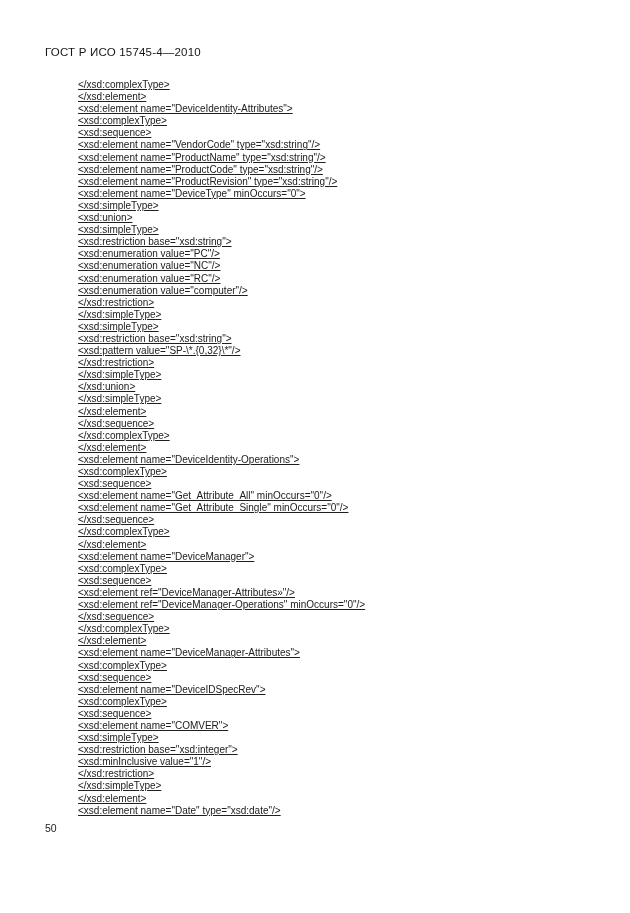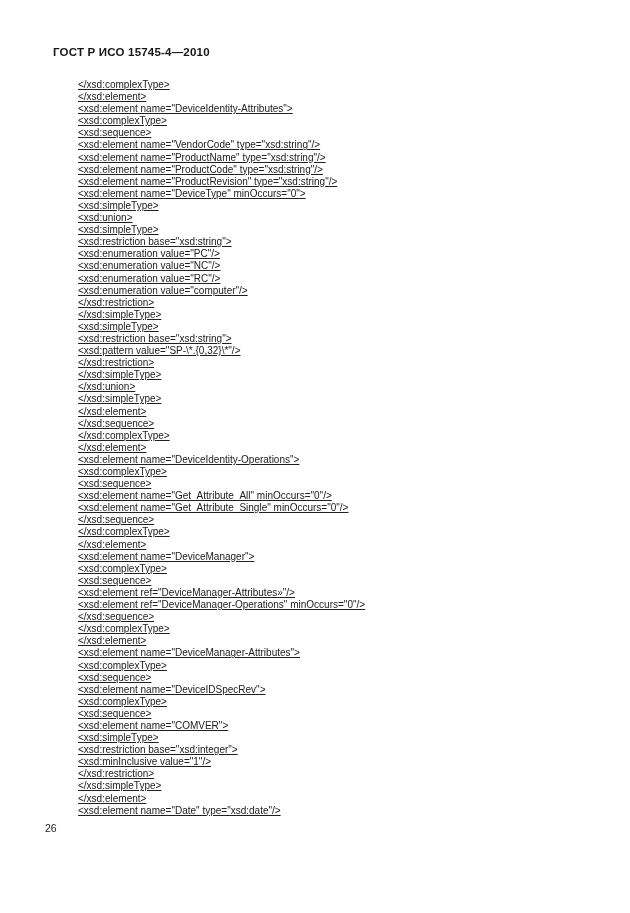--- a/index.html
+++ b/index.html
@@ -13,25 +13,24 @@
     position: relative;
     font-family: "Liberation Sans", sans-serif;
     color: #1d1d1d;
     overflow: hidden;
   }
   .doc-header {
     position: absolute;
     left: 45px;
     top: 46px;
     font-size: 11.5px;
-    font-weight: bold;
+    font-weight: normal;
     letter-spacing: 0.2px;
     color: #161616;
     white-space: pre;
-    margin-left: 8px;
   }
   .code-block {
     position: absolute;
     left: 78px;
     top: 79px;
     font-size: 10px;
     line-height: 12.1px;
     white-space: pre;
     color: #202020;
     text-decoration: underline;
@@ -47,13 +46,13 @@
     color: #222222;
   }
 </style>
 </head>
 <body>
 
 <div class="doc-header">ГОСТ Р ИСО 15745-4—2010</div>
 
 <div class="code-block" id="code-block"><div class="code-line">&lt;/xsd:complexType&gt;</div><div class="code-line">&lt;/xsd:element&gt;</div><div class="code-line">&lt;xsd:element name="DeviceIdentity-Attributes"&gt;</div><div class="code-line">&lt;xsd:complexType&gt;</div><div class="code-line">&lt;xsd:sequence&gt;</div><div class="code-line">&lt;xsd:element name="VendorCode" type="xsd:string"/&gt;</div><div class="code-line">&lt;xsd:element name="ProductName" type="xsd:string"/&gt;</div><div class="code-line">&lt;xsd:element name="ProductCode" type="xsd:string"/&gt;</div><div class="code-line">&lt;xsd:element name="ProductRevision" type="xsd:string"/&gt;</div><div class="code-line">&lt;xsd:element name="DeviceType" minOccurs="0"&gt;</div><div class="code-line">&lt;xsd:simpleType&gt;</div><div class="code-line">&lt;xsd:union&gt;</div><div class="code-line">&lt;xsd:simpleType&gt;</div><div class="code-line">&lt;xsd:restriction base="xsd:string"&gt;</div><div class="code-line">&lt;xsd:enumeration value="PC"/&gt;</div><div class="code-line">&lt;xsd:enumeration value="NC"/&gt;</div><div class="code-line">&lt;xsd:enumeration value="RC"/&gt;</div><div class="code-line">&lt;xsd:enumeration value="computer"/&gt;</div><div class="code-line">&lt;/xsd:restriction&gt;</div><div class="code-line">&lt;/xsd:simpleType&gt;</div><div class="code-line">&lt;xsd:simpleType&gt;</div><div class="code-line">&lt;xsd:restriction base="xsd:string"&gt;</div><div class="code-line">&lt;xsd:pattern value="SP-\*.{0,32}\*"/&gt;</div><div class="code-line">&lt;/xsd:restriction&gt;</div><div class="code-line">&lt;/xsd:simpleType&gt;</div><div class="code-line">&lt;/xsd:union&gt;</div><div class="code-line">&lt;/xsd:simpleType&gt;</div><div class="code-line">&lt;/xsd:element&gt;</div><div class="code-line">&lt;/xsd:sequence&gt;</div><div class="code-line">&lt;/xsd:complexType&gt;</div><div class="code-line">&lt;/xsd:element&gt;</div><div class="code-line">&lt;xsd:element name="DeviceIdentity-Operations"&gt;</div><div class="code-line">&lt;xsd:complexType&gt;</div><div class="code-line">&lt;xsd:sequence&gt;</div><div class="code-line">&lt;xsd:element name="Get_Attribute_All" minOccurs="0"/&gt;</div><div class="code-line">&lt;xsd:element name="Get_Attribute_Single" minOccurs="0"/&gt;</div><div class="code-line">&lt;/xsd:sequence&gt;</div><div class="code-line">&lt;/xsd:complexType&gt;</div><div class="code-line">&lt;/xsd:element&gt;</div><div class="code-line">&lt;xsd:element name="DeviceManager"&gt;</div><div class="code-line">&lt;xsd:complexType&gt;</div><div class="code-line">&lt;xsd:sequence&gt;</div><div class="code-line">&lt;xsd:element ref="DeviceManager-Attributes»"/&gt;</div><div class="code-line">&lt;xsd:element ref="DeviceManager-Operations" minOccurs="0"/&gt;</div><div class="code-line">&lt;/xsd:sequence&gt;</div><div class="code-line">&lt;/xsd:complexType&gt;</div><div class="code-line">&lt;/xsd:element&gt;</div><div class="code-line">&lt;xsd:element name="DeviceManager-Attributes"&gt;</div><div class="code-line">&lt;xsd:complexType&gt;</div><div class="code-line">&lt;xsd:sequence&gt;</div><div class="code-line">&lt;xsd:element name="DeviceIDSpecRev"&gt;</div><div class="code-line">&lt;xsd:complexType&gt;</div><div class="code-line">&lt;xsd:sequence&gt;</div><div class="code-line">&lt;xsd:element name="COMVER"&gt;</div><div class="code-line">&lt;xsd:simpleType&gt;</div><div class="code-line">&lt;xsd:restriction base="xsd:integer"&gt;</div><div class="code-line">&lt;xsd:minInclusive value="1"/&gt;</div><div class="code-line">&lt;/xsd:restriction&gt;</div><div class="code-line">&lt;/xsd:simpleType&gt;</div><div class="code-line">&lt;/xsd:element&gt;</div><div class="code-line">&lt;xsd:element name="Date" type="xsd:date"/&gt;</div></div>
 
-<div class="page-number">26</div>
+<div class="page-number">50</div>
 
 </body></html>

